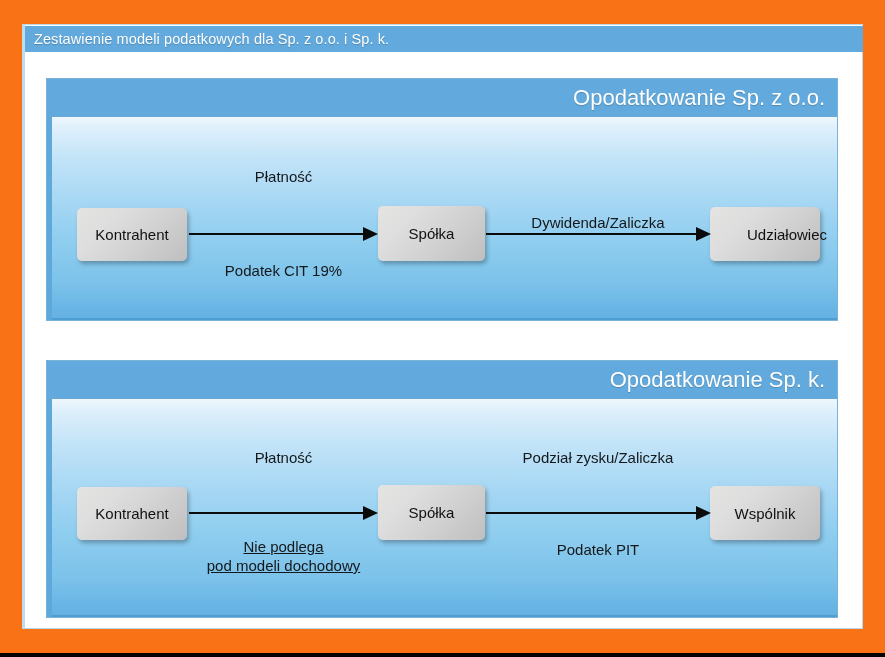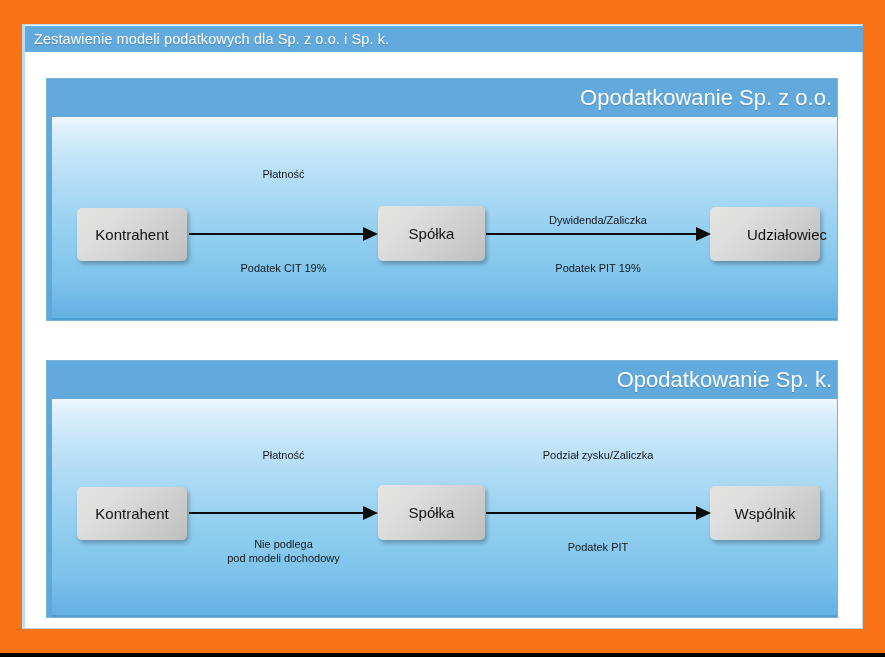--- a/index.html
+++ b/index.html
@@ -72,21 +72,21 @@
     box-sizing: border-box;
     border: 1px solid #7ab2d8;
   }
   .panel-header {
     height: 38px;
     background: #62aadd;
     box-sizing: border-box;
     display: flex;
     align-items: center;
     justify-content: flex-end;
-    padding-right: 5px;
+    padding-right: 12px;
     border-bottom: 1px solid #6aa8cf;
   }
   .panel-header .panel-title {
     color: #ffffff;
     font-size: 22px;
     font-weight: 400;
     text-shadow: 0 1px 1px rgba(0,0,0,0.2);
     white-space: nowrap;
   }
   .panel-body {
@@ -160,21 +160,21 @@
     border-top: 7px solid transparent;
     border-bottom: 7px solid transparent;
     border-left: 15px solid #0b0b0b;
     transform: translateY(-7px);
   }
 
   
   .edge-label {
     position: absolute;
     color: #14181b;
-    font-size: 11px;
+    font-size: 15px;
     text-align: center;
     white-space: nowrap;
     line-height: 1.25;
   }
   .edge-label.multi { white-space: normal; }
 </style>
 </head>
 <body>
 
 <div id="slide">
@@ -214,23 +214,20 @@
         <span>Podatek CIT 19%</span>
       </div>
 
       <div class="connector" style="left:434px; top:109px; width:224px; height:16px;">
         <div class="line" style="width:211px;"></div>
         <div class="head" style="left:210px;"></div>
       </div>
       <div class="edge-label" style="left:434px; top:51px; width:224px;margin-top:46px;">
         <span>Dywidenda/Zaliczka</span>
       </div>
-      <div class="edge-label" style="left:434px; top:145px; width:224px;">
-        <span>Podatek PIT 19%</span>
-      </div>
 
     </div>
   </div>
 
   <div class="panel" id="panel-2">
     <div class="panel-header">
       <span class="panel-title">Opodatkowanie Sp. k.</span>
     </div>
     <div class="panel-body">
 
@@ -246,21 +243,21 @@
         <span>Wspólnik</span>
       </div>
 
       <div class="connector" style="left:137px; top:106px; width:189px; height:16px;">
         <div class="line" style="width:175px;"></div>
         <div class="head" style="left:174px;"></div>
       </div>
       <div class="edge-label" style="left:137px; top:50px; width:189px;">
         <span>Płatność</span>
       </div>
-      <div class="edge-label multi" style="left:121px; top:139px; width:221px;">
+      <div class="edge-label multi" style="left:121px; top:139px; width:221px;text-decoration:underline;">
         <div>Nie podlega</div>
         <div>pod modeli dochodowy</div>
       </div>
 
       <div class="connector" style="left:434px; top:106px; width:224px; height:16px;">
         <div class="line" style="width:211px;"></div>
         <div class="head" style="left:210px;"></div>
       </div>
       <div class="edge-label" style="left:434px; top:142px; width:224px;">
         <span>Podatek PIT</span>

